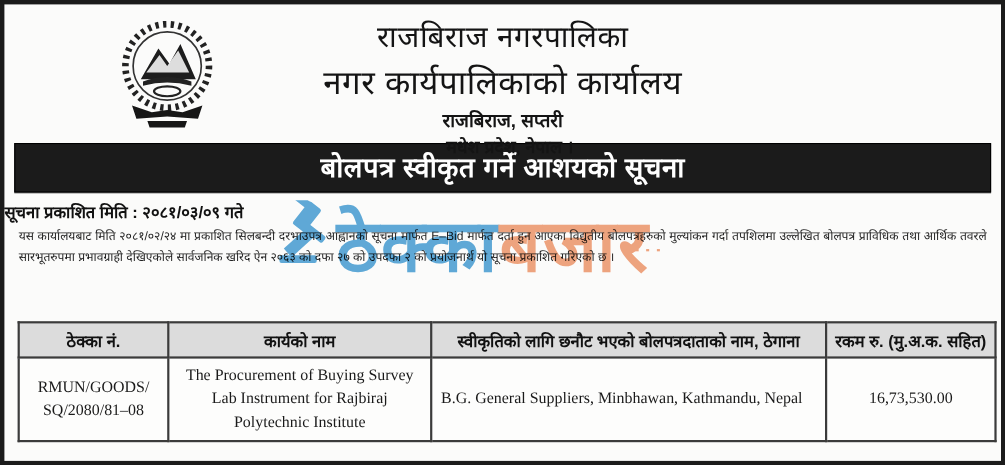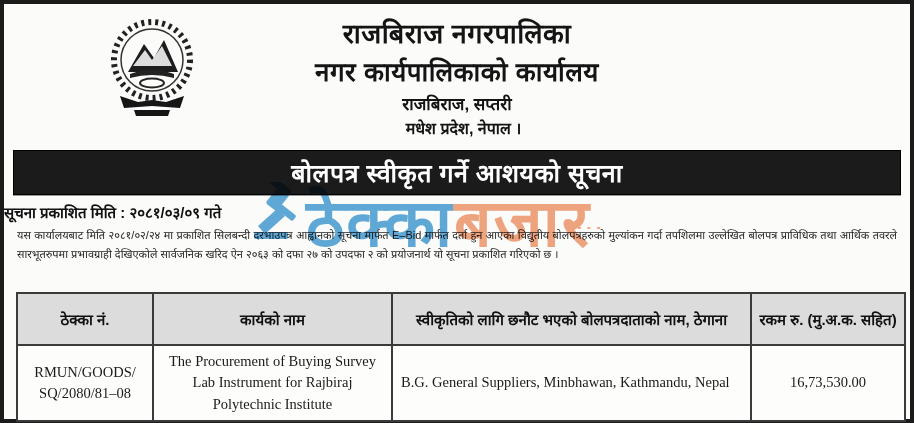--- a/index.html
+++ b/index.html
@@ -15,27 +15,27 @@
     background:#fbfbfa;
     border:4px solid #1b1b1b;
   }
   
   .letterhead { position:relative; height:126px; }
   .emblem {
     position:absolute; left:96px; top:10px;
     width:104px; height:106px;
   }
   .head-text { text-align:center; padding-top:10px; color:#141414; }
-  .org-name   { font-size:27px; font-weight:bold; letter-spacing:.5px; }
-  .office-name{ font-size:26px; font-weight:bold; margin-top:2px; letter-spacing:.5px; }
+  .org-name   { font-size:27px; font-weight:normal; letter-spacing:.5px; }
+  .office-name{ font-size:30px; font-weight:normal; margin-top:2px; letter-spacing:.5px; }
   .addr1 { font-size:17px; font-weight:bold; margin-top:3px; }
   .addr2 { font-size:16px; font-weight:bold; margin-top:2px;padding-left:13px; }
   
   .banner {
-    margin:20px 9px 0 9px;
+    margin:0 9px 0 9px;
     background:#1b1b1b;
     border:1px solid #000;
     box-shadow:0 1px 0 #9a9a9a;
     color:#fff;
     text-align:center;
     height:45px; line-height:45px;
     font-size:25px; font-weight:bold;
     letter-spacing:.5px;
   }
   
@@ -64,21 +64,21 @@
     position:absolute; right:-14px; bottom:-12px;
     color:#f09a70; font-size:20px; letter-spacing:3px;
   }
   
   .tbl-wrap { position:absolute; left:12px; right:14px; top:288px; }
   table { border-collapse:collapse; width:100%; table-layout:fixed; }
   th, td { border:2px solid #3b3b3b; }
   th {
     background:#dcdcdc;
     font-size:15px; font-weight:bold; color:#111;
-    height:52px; padding:4px 6px; text-align:center;
+    height:32px; padding:4px 6px; text-align:center;
   }
   td {
     background:#fdfdfc;
     font-family:"Liberation Serif", serif;
     font-size:14.5px; color:#1a1a1a;
     height:76px; padding:4px 8px;
     text-align:center; vertical-align:middle;
     line-height:1.45;
   }
   td.contract { white-space:pre-line; }

